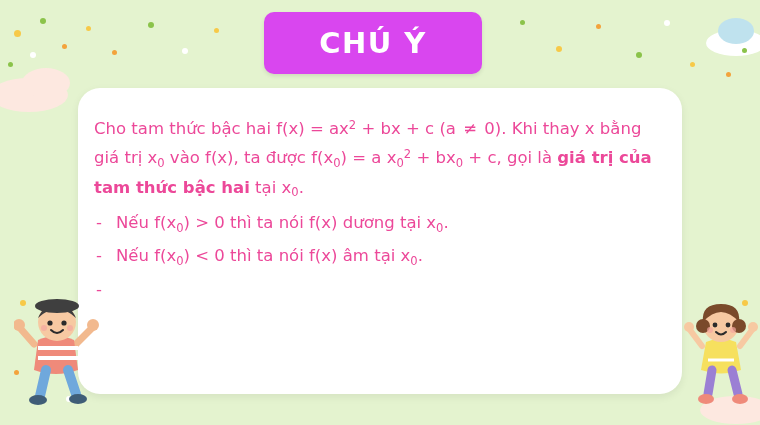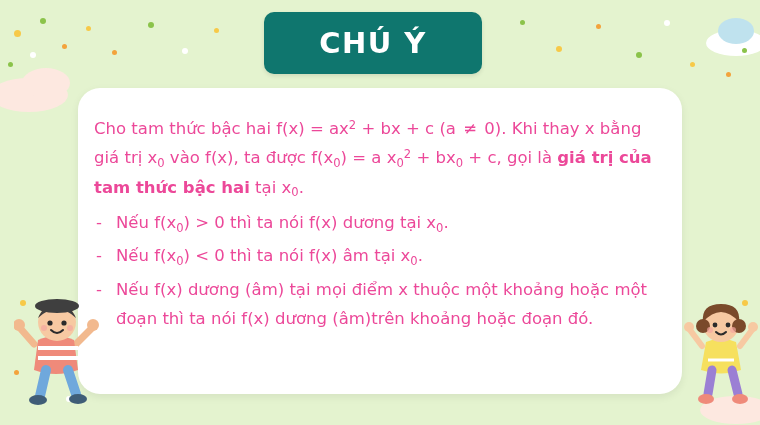--- a/index.html
+++ b/index.html
@@ -34,21 +34,21 @@
     position: absolute;
     border-radius: 50%;
   }
   
   #title-banner {
     position: absolute;
     left: 264px;
     top: 12px;
     width: 218px;
     height: 62px;
-    background: #0f766e;
+    background: #d946ef;
     border-radius: 10px;
     display: flex;
     align-items: center;
     justify-content: center;
     box-shadow: 0 2px 4px rgba(0,0,0,0.10);
   }
   #title-banner .title-text {
     color: #ffffff;
     font-size: 29px;
     font-weight: bold;
@@ -160,21 +160,21 @@
       </p>
 
       <ul class="bullets">
         <li>
           <span class="dash">-</span><span>Nếu f(x</span><sub>0</sub><span>) &gt; 0 thì ta nói f(x) dương tại x</span><sub>0</sub><span>.</span>
         </li>
         <li>
           <span class="dash">-</span><span>Nếu f(x</span><sub>0</sub><span>) &lt; 0 thì ta nói f(x) âm tại x</span><sub>0</sub><span>.</span>
         </li>
         <li>
-          <span class="dash">-</span><span>Nếu f(x) dương (âm) tại mọi điểm x thuộc một khoảng hoặc một đoạn thì ta nói f(x) dương (âm)trên khoảng hoặc đoạn đó.</span>
+          <span class="dash">-</span>
         </li>
       </ul>
 
     </div>
   </div>
 
   <svg class="char" style="left:14px;top:296px;" width="86" height="112" viewBox="0 0 86 112">
 
     <path d="M20 48 L6 32" stroke="#f2b98e" stroke-width="7" stroke-linecap="round" fill="none"></path>
     <path d="M62 48 L78 32" stroke="#f2b98e" stroke-width="7" stroke-linecap="round" fill="none"></path>

